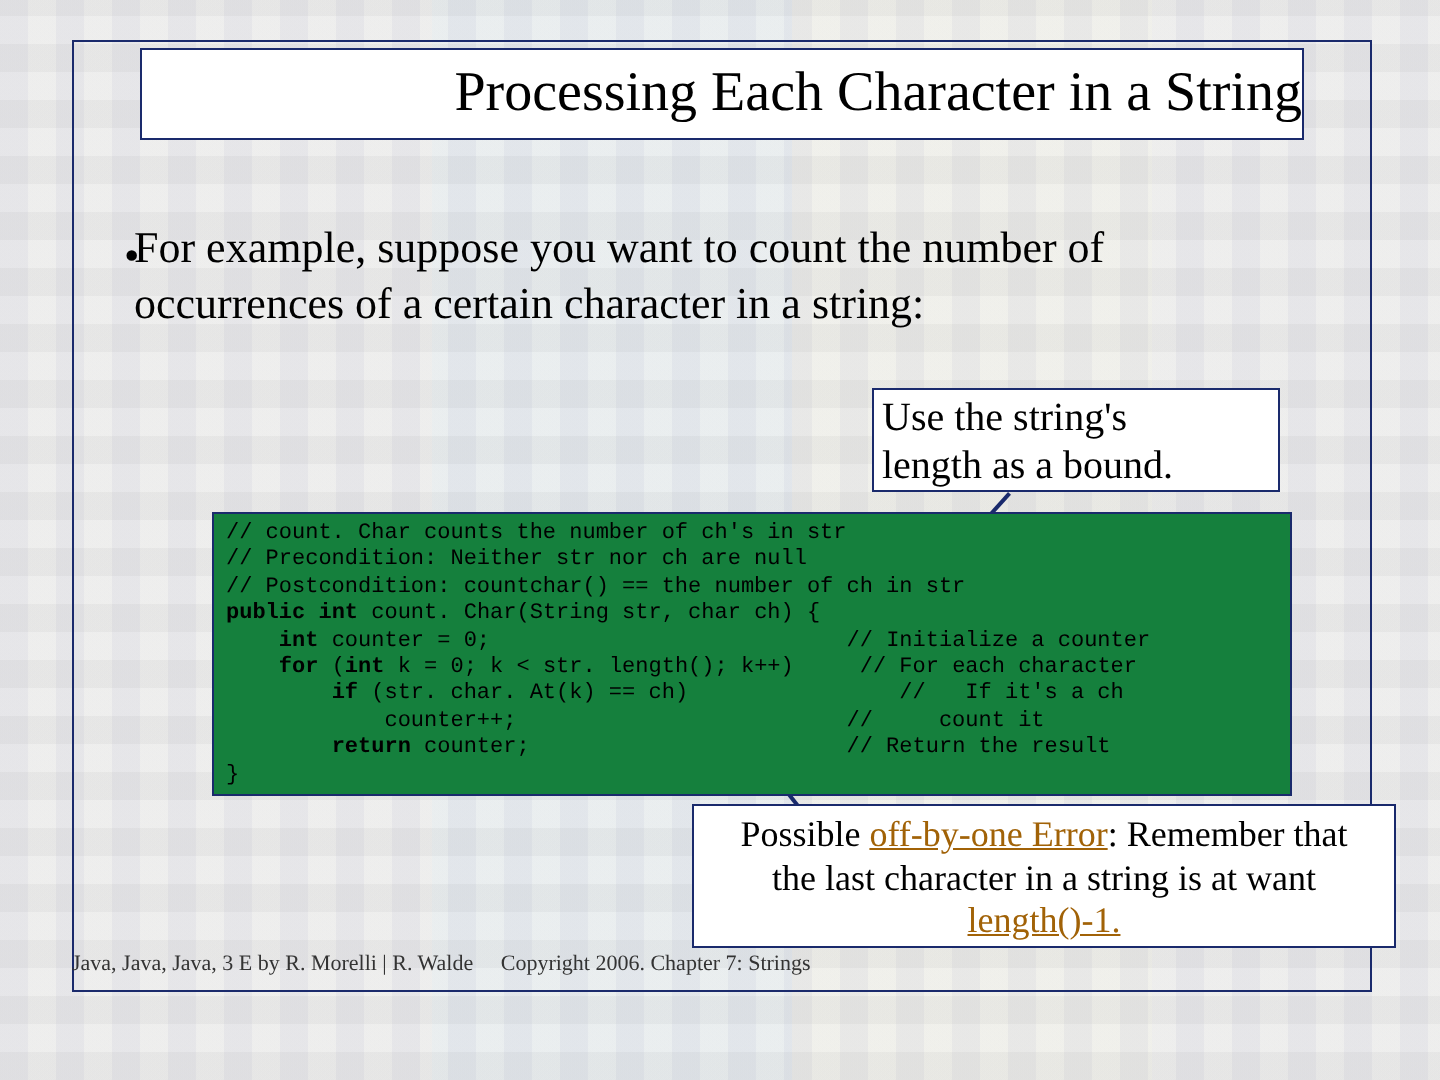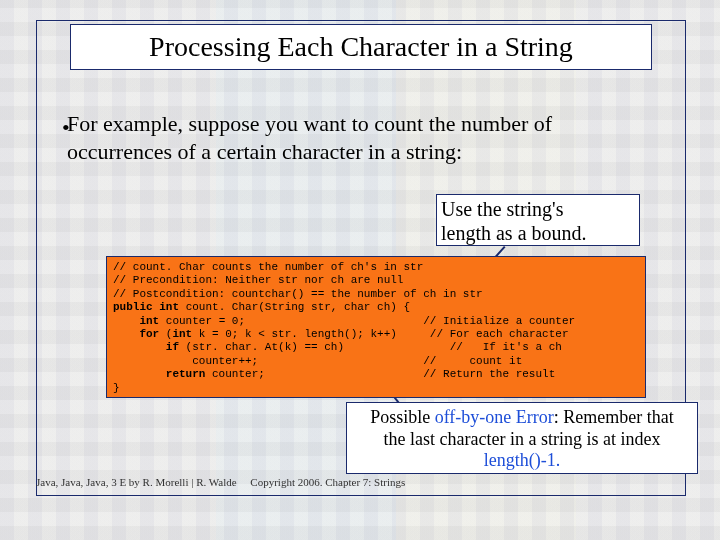--- a/index.html
+++ b/index.html
@@ -33,21 +33,21 @@
   }
   .title-box {
     position: absolute;
     left: 70px;
     top: 24px;
     width: 580px;
     height: 44px;
     border: 1.5px solid #1a2a6c;
     background: #ffffff;
     z-index: 3;
-    text-align: center;
+    text-align: right;
     font-size: 28px;
     line-height: 44px;
   }
   .content {
     position: absolute;
     left: 36px;
     top: 20px;
     width: 648px;
     height: 474px;
     z-index: 2;
@@ -84,21 +84,21 @@
     line-height: 1.2;
     z-index: 4;
   }
   .code-box {
     position: absolute;
     left: 70px;
     top: 236px;
     width: 540px;
     height: 142px;
     border: 1.5px solid #1a2a6c;
-    background: #f97316;
+    background: #15803d;
     font-family: "Courier New", Courier, monospace;
     font-size: 11px;
     white-space: pre;
     padding: 4px 6px;
     box-sizing: border-box;
     line-height: 1.22;
     z-index: 3;
   }
   .code-box b { font-weight: bold; }
   .callout2 {
@@ -109,21 +109,21 @@
     height: 72px;
     border: 1.5px solid #1a2a6c;
     background: #ffffff;
     font-size: 18px;
     text-align: center;
     padding: 4px 10px;
     box-sizing: border-box;
     line-height: 1.2;
     z-index: 4;
   }
-  .red { color: #1d4ed8; }
+  .red { color: #a16207; text-decoration: underline; }
   .footer {
     position: absolute;
     left: 0;
     bottom: 6px;
     width: 648px;
     text-align: left;
     font-size: 11px;
     color: #333;
   }
   .diag {
@@ -166,21 +166,21 @@
 <span>    </span><b>for</b><span> (</span><b>int</b><span> k = 0; k &lt; str. length(); k++)     // For each character</span>
 <span>        </span><b>if</b><span> (str. char. At(k) == ch)                //   If it's a ch</span>
 <span>            counter++;                         //     count it</span>
 <span>        </span><b>return</b><span> counter;                        // Return the result</span>
 <span>}</span></div>
 
   <div class="diag" style="left:300px; top:304px; height:102px; transform:rotate(-38deg);"></div>
 
   <div class="callout2">
     <span>Possible </span><span class="red">off-by-one Error</span><span>: Remember that</span><br>
-    <span>the last character in a string is at index</span><br>
+    <span>the last character in a string is at want</span><br>
     <span class="red">length()-1.</span>
   </div>
 
   <div class="footer">
     <span>Java, Java, Java, 3 E by R. Morelli | R. Walde</span>
     &nbsp;&nbsp;&nbsp;
     <span>Copyright 2006.  Chapter 7: Strings</span>
   </div>
 
 </div>

